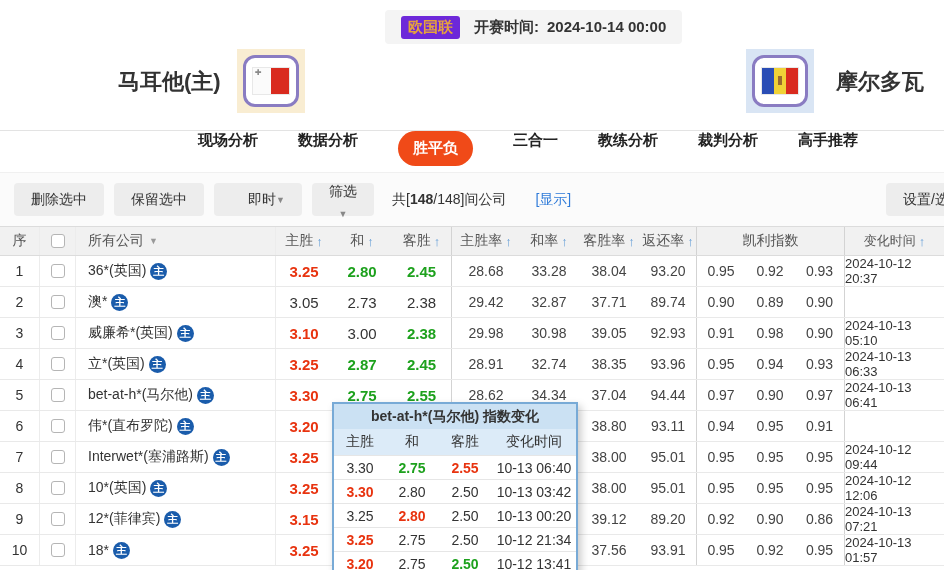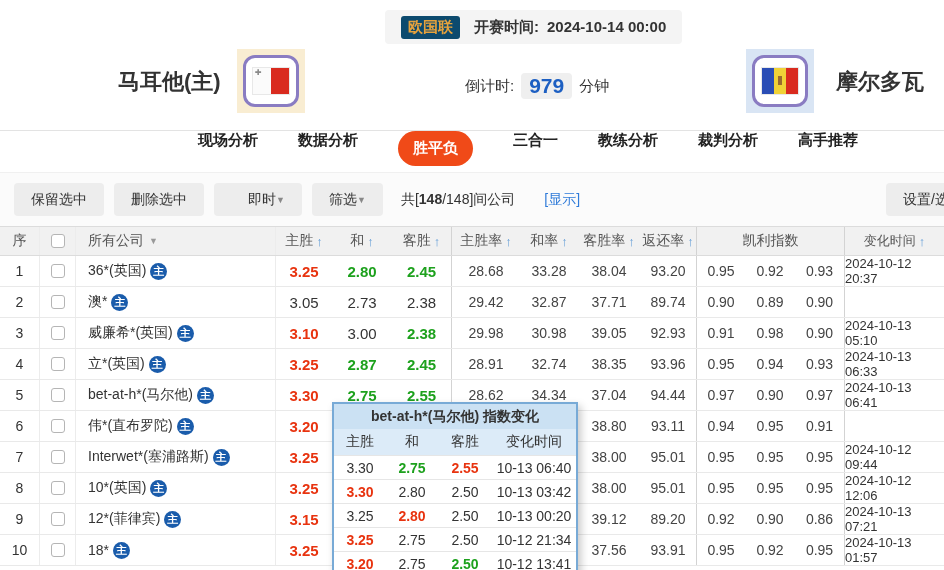--- a/index.html
+++ b/index.html
@@ -3,21 +3,21 @@
 <meta charset="utf-8">
 <style>
   * { margin:0; padding:0; box-sizing:border-box; }
   html,body { background:#fff; }
   body { font-family:"Liberation Sans","DejaVu Sans",sans-serif; }
   .page { position:relative; width:944px; height:570px; background:#fff; overflow:hidden; }
 
   
   .info-pill { position:absolute; left:385px; top:10px; height:34px; background:#f4f4f4;
                border-radius:4px; display:flex; align-items:center; padding:0 16px; gap:14px; }
-  .league { color:#e6a23c; font-size:15px; font-weight:bold; background:#0c4a6e; padding:2px 7px; border-radius:3px; }
+  .league { color:#e6a23c; font-size:15px; font-weight:bold; background:#6d28d9; padding:2px 7px; border-radius:3px; }
   .start-time { color:#333; font-weight:bold; font-size:15px; display:flex; gap:8px; }
 
   .team-name { position:absolute; top:67px; font-size:22px; font-weight:bold; color:#333; }
   .team-name.home { left:118px; }
   .team-name.away { left:836px; }
 
   .flag-box { position:absolute; top:49px; width:68px; height:64px;
               display:flex; align-items:center; justify-content:center; }
   .flag-box.home { left:237px; background:#f9edd2; }
   .flag-box.away { left:746px; background:#d9e5f4; }
@@ -46,21 +46,21 @@
   .tab.active { background:var(--accent-orange,#f04a18); color:#fff; padding:8px 15px; border-radius:18px; }
 
   
   .toolbar { position:absolute; top:172px; left:0; width:100%; height:54px; background:#fbfbfb;
              border-top:1px solid #f0f0f0; display:flex; align-items:center; padding-left:14px; gap:10px; }
   .tbtn { background:#ededed; border:none; border-radius:4px; height:33px; padding:0 17px;
           font-size:14px; color:#333; font-family:inherit; cursor:pointer; white-space:nowrap; }
   .tbtn.dd { display:flex; align-items:center; }
   .tbtn.dd .caret { color:#888; font-size:9px; }
   .dd-time { width:88px; justify-content:flex-end; }
-  .dd-filter { gap:0; }
+  .dd-filter { gap:8px;flex-direction:column; }
   .count-text { font-size:14px; color:#333; margin-left:8px; white-space:nowrap; }
   .show-link { color:var(--link-blue,#2f7bd9); font-size:14px; margin-left:19px; cursor:pointer; white-space:nowrap; }
   .settings-btn { position:absolute; right:-22px; top:10px; }
 
   
   .table { position:absolute; top:226px; left:0; width:944px; background:#fff; }
   .thead { display:flex; height:30px; background:#f1f1f1; border-top:1px solid #dcdcdc;
            border-bottom:1px solid #dcdcdc; font-size:14px; color:#555; }
   .th, .td { display:flex; align-items:center; justify-content:center; height:100%; }
   .tr { display:flex; height:31px; border-bottom:1px solid #e9e9e9; background:#fff;
@@ -109,25 +109,20 @@
   <div class="team-name home">马耳他(主)</div>
   <div class="flag-box home">
     <div class="flag-frame">
       <div class="flag-mt">
           <div class="w"></div>
           <div class="r"></div>
         </div>
     </div>
   </div>
 
-  <div class="countdown">
-    <span>倒计时:</span>
-    <span class="num">979</span>
-    <span>分钟</span>
-  </div>
 
   <div class="flag-box away">
     <div class="flag-frame">
       <div class="flag-md">
           <div class="b"></div>
           <div class="y"></div>
           <div class="r"></div>
         </div>
     </div>
   </div>
@@ -140,22 +135,22 @@
         <div class="tab">数据分析</div>
         <div class="tab active">胜平负</div>
         <div class="tab">三合一</div>
         <div class="tab">教练分析</div>
         <div class="tab">裁判分析</div>
         <div class="tab">高手推荐</div>
       </div>
   </div>
 
   <div class="toolbar">
+    <button class="tbtn">删除选中</button>
     <button class="tbtn">保留选中</button>
-    <button class="tbtn">删除选中</button>
     <button class="tbtn dd dd-time">
       <span>即时</span>
       <span class="caret">▼</span>
     </button>
     <button class="tbtn dd dd-filter">
       <span>筛选</span>
       <span class="caret">▼</span>
     </button>
     <span class="count-text"><span>共[</span><b>148</b><span>/148]间公司</span></span>
     <span class="show-link">[显示]</span>

